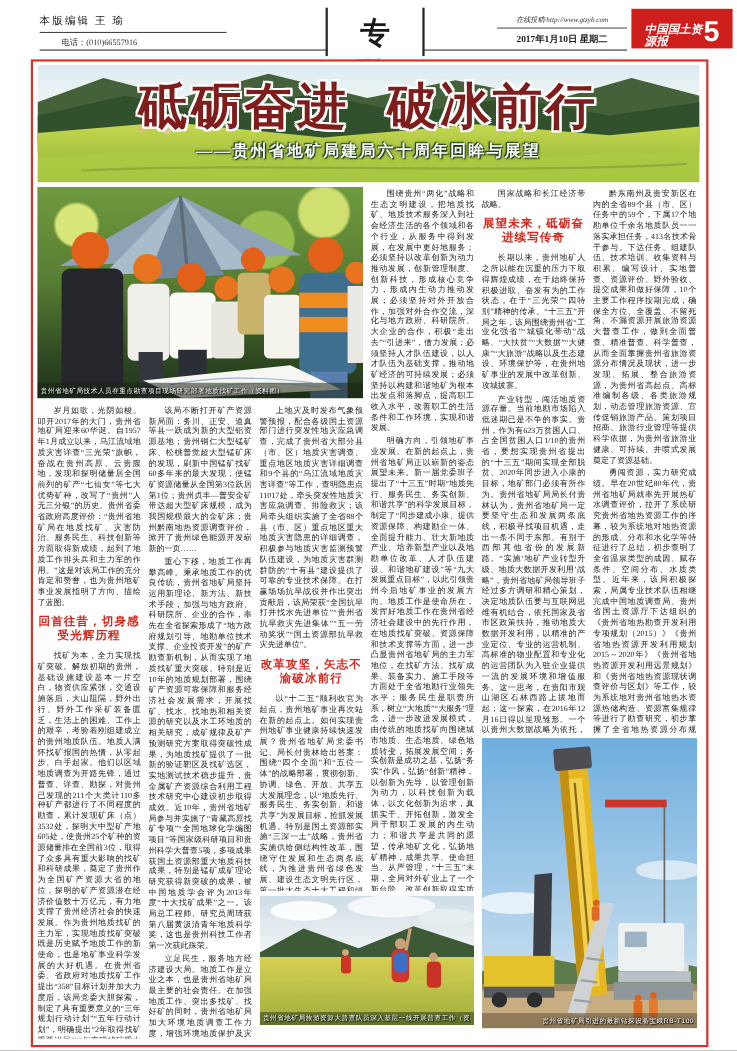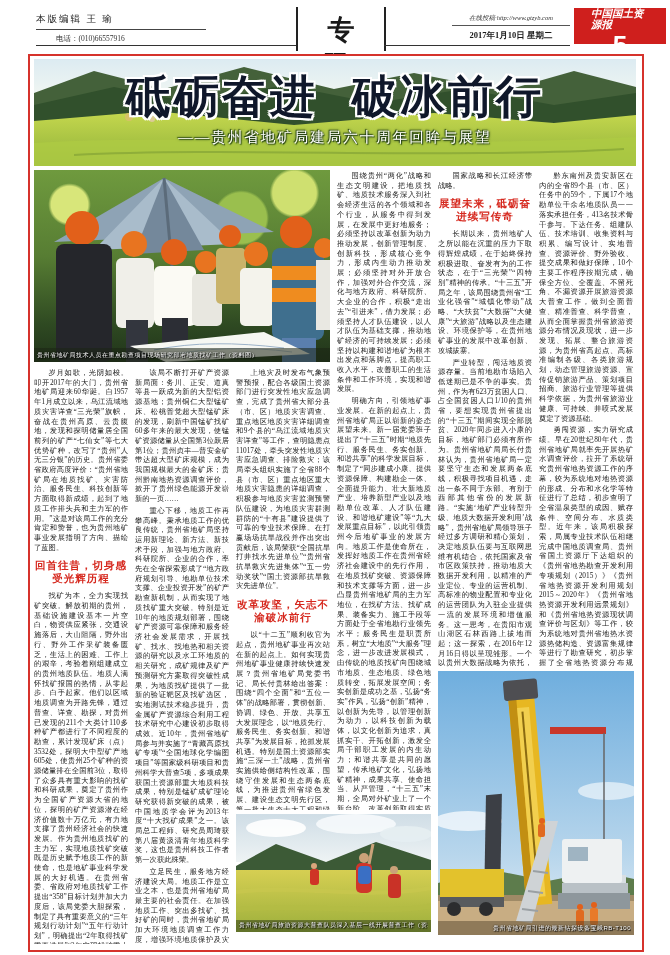--- a/index.html
+++ b/index.html
@@ -12,35 +12,35 @@
   .hdr-rule-left{position:absolute;left:36px;top:45px;width:262px;height:1px;background:#333;}
   .hdr-bar{position:absolute;top:7px;width:2px;height:44px;background:#222;}
   .hdr-section{position:absolute;left:302px;top:12px;width:78px;text-align:center;
                font-size:27px;font-weight:bold;letter-spacing:12px;text-indent:12px;
                font-family:"Liberation Sans","DejaVu Sans",sans-serif;}
   .hdr-submit{position:absolute;left:455px;top:14px;width:112px;text-align:center;font-size:6.5px;color:#333;font-style:italic;}
   .hdr-submit-rule{position:absolute;left:452px;top:25px;width:118px;height:1px;background:#555;}
   .hdr-date{position:absolute;left:452px;top:30px;width:118px;text-align:center;font-size:8.5px;font-weight:bold;}
   .hdr-rule-right{position:absolute;left:384px;top:45px;width:186px;height:1px;background:#333;}
   .hdr-logo{position:absolute;left:574px;top:8px;width:92px;height:36px;background:#cf1f1d;
-            display:flex;align-items:center;justify-content:space-between;padding:0 0;box-sizing:border-box;flex-direction:column;}
+            display:flex;align-items:flex-end;justify-content:space-between;padding:0 12px;box-sizing:border-box;}
   .hdr-logo .brand{color:#fff;font-weight:bold;font-style:italic;font-size:10.5px;line-height:11px;width:58px;
                    font-family:"Liberation Serif",serif;}
   .hdr-logo .pageno{color:#fff;font-weight:bold;font-size:26px;font-family:"Liberation Sans",sans-serif;}
   
   .frame{position:absolute;left:28px;top:54px;width:612px;height:894px;border:2px solid #d6332c;background:#fff;}
   
   .banner{position:absolute;left:34px;top:59px;width:602px;height:107px;overflow:hidden;}
   .banner svg{display:block;}
   .headline{position:absolute;left:34px;top:67px;width:602px;text-align:center;
-            font-size:45px;font-weight:bold;color:#0f172a;letter-spacing:3px;white-space:nowrap;
+            font-size:45px;font-weight:bold;color:#7f1d1d;letter-spacing:3px;white-space:nowrap;
             text-shadow:-2px 0 0 #fff,2px 0 0 #fff,0 -2px 0 #fff,0 2px 0 #fff,-2px -2px 0 #fff,2px 2px 0 #fff,-2px 2px 0 #fff,2px -2px 0 #fff;}
   .hl-gap{display:inline-block;width:34px;}
   .subtitle{position:absolute;left:34px;top:128px;width:602px;text-align:center;
-            font-size:14.5px;font-weight:normal;color:#ffffff;letter-spacing:2px;
+            font-size:14.5px;font-weight:bold;color:#ffffff;letter-spacing:2px;
             text-shadow:0 0 3px #1d3a12,1px 1px 1px #1d3a12,-1px -1px 1px #1d3a12;}
   
   .photo{position:absolute;overflow:hidden;}
   .photo .cap{position:absolute;left:3px;right:3px;bottom:2px;font-size:6px;color:#fff;
               letter-spacing:0.5px;white-space:nowrap;overflow:hidden;
               text-shadow:0 0 2px #000,1px 1px 1px #000;font-family:"Liberation Sans",sans-serif;}
   .photo-top{left:34px;top:170px;width:296px;height:192px;background:
      radial-gradient(circle at 12% 18%,#d8e67a 0 6%,transparent 7%),
      radial-gradient(circle at 88% 12%,#cfe070 0 7%,transparent 8%),
      radial-gradient(circle at 70% 25%,#9abf4e 0 10%,transparent 11%),

